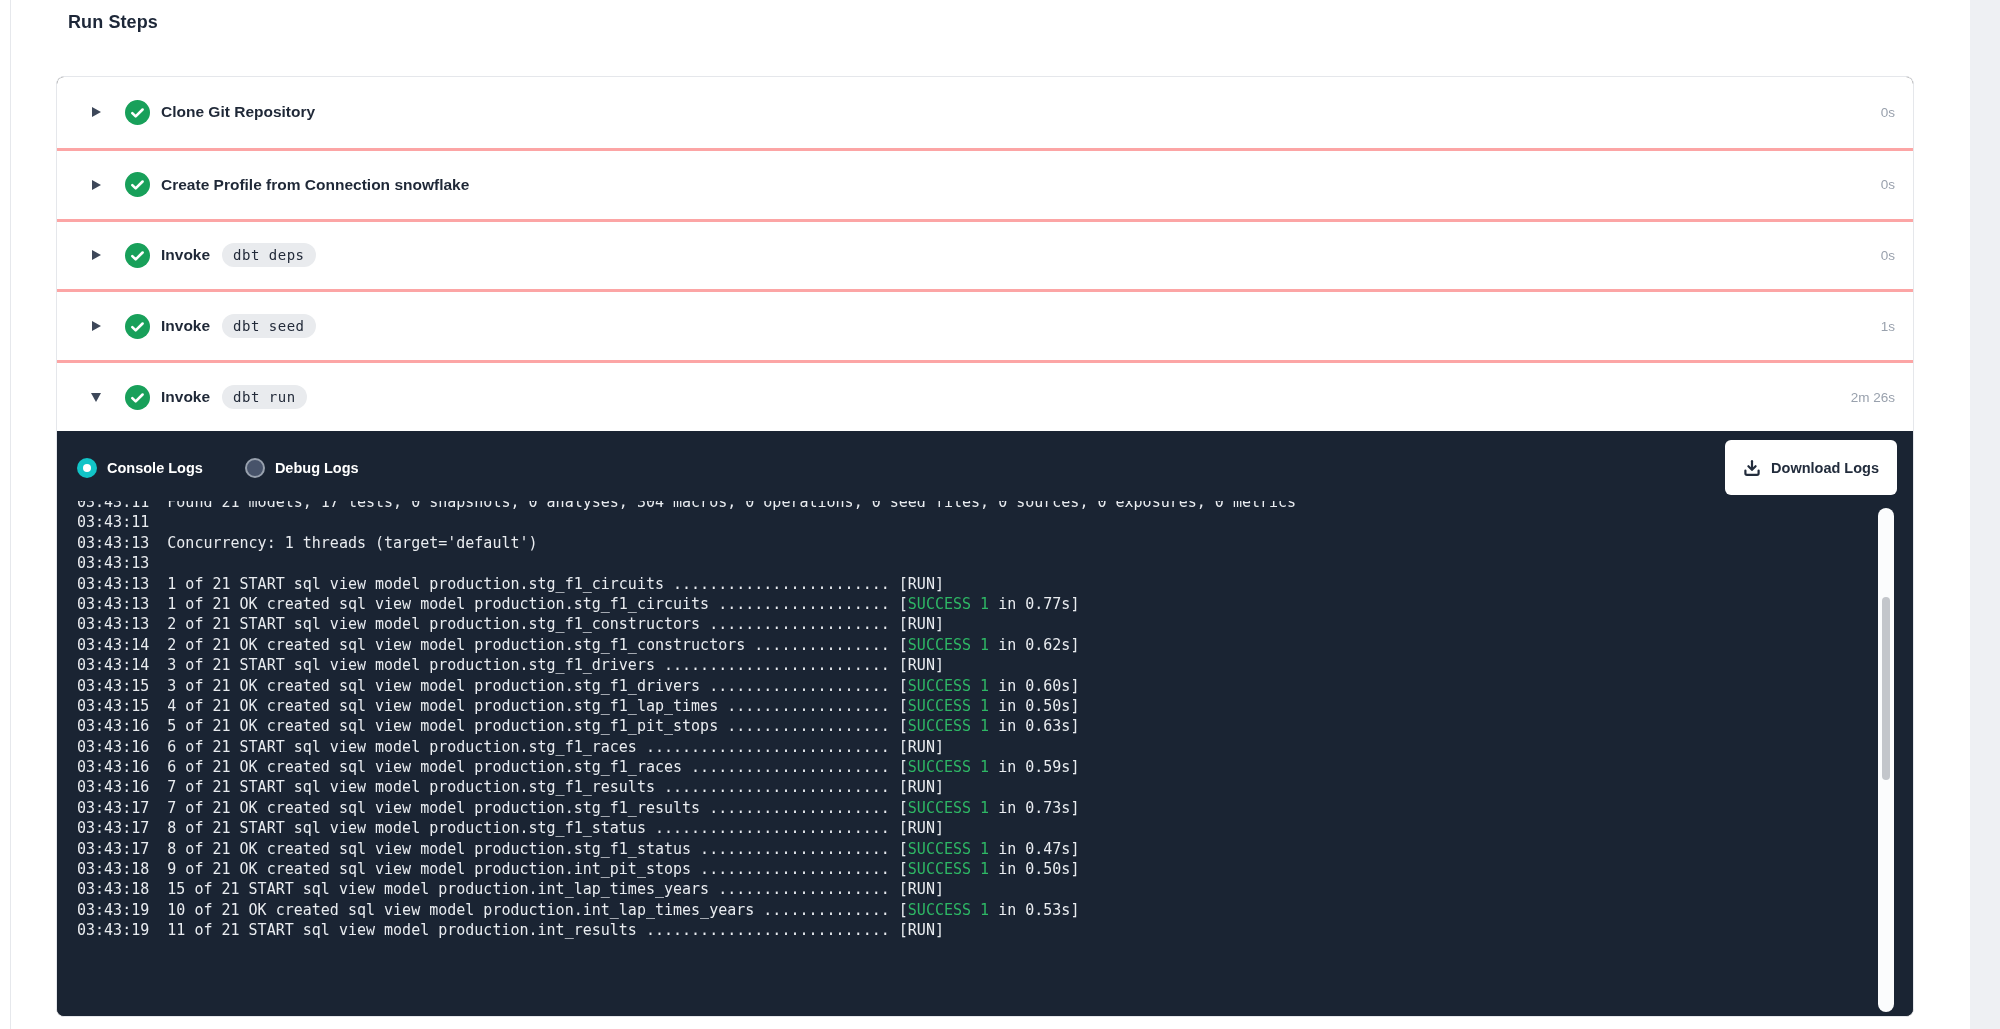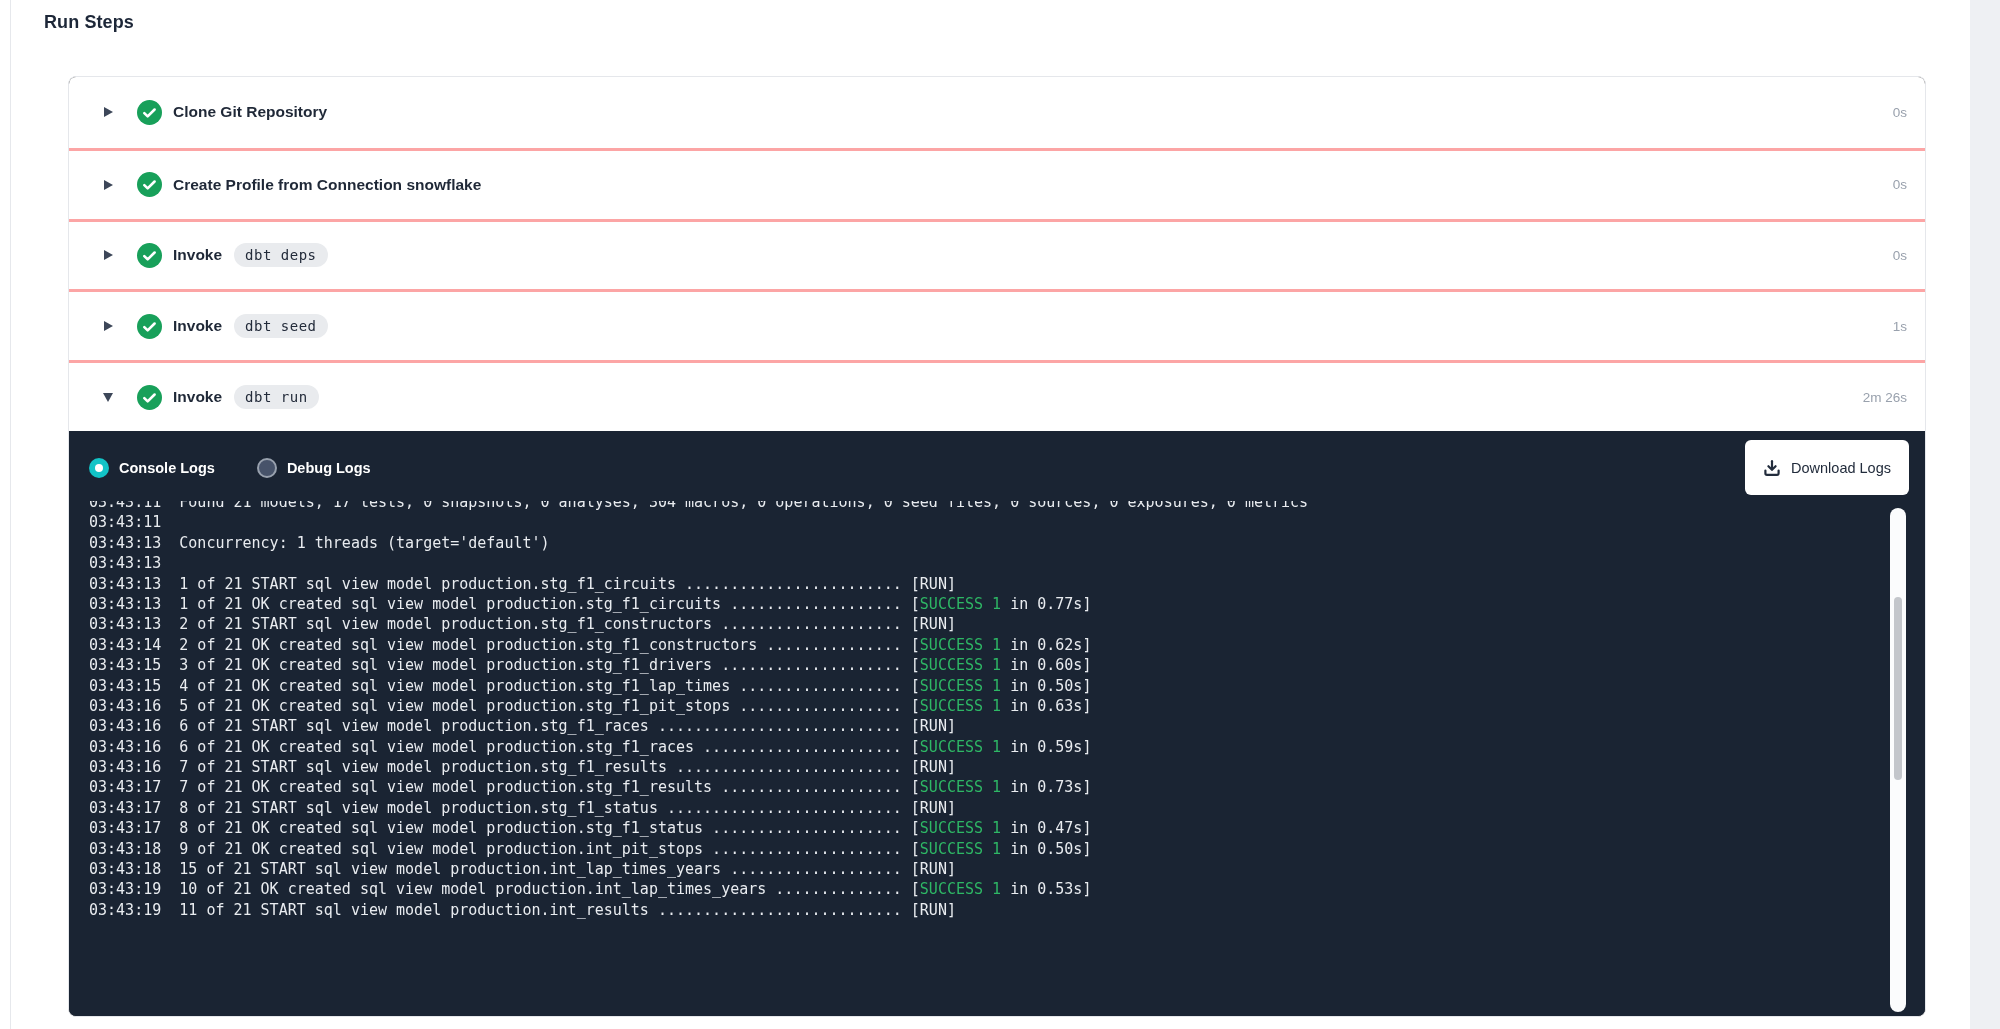--- a/index.html
+++ b/index.html
@@ -6,24 +6,24 @@
   html,body { width:2000px; height:1029px; overflow:hidden; }
   body {
     background:#ffffff;
     font-family:"Liberation Sans", sans-serif;
     position:relative;
     color:#1f2837;
   }
   .left-rule { position:absolute; left:10px; top:0; bottom:0; width:1px; background:#e6e8ec; }
   .right-gutter { position:absolute; left:1970px; top:0; bottom:0; width:30px; background:#eef0f3; }
 
-  .page-title { position:absolute; left:44px; top:12px; font-size:18px; font-weight:700; color:#1d2738; letter-spacing:.1px; }
+  .page-title { position:absolute; left:68px; top:12px; font-size:18px; font-weight:700; color:#1d2738; letter-spacing:.1px; }
 
   .card {
-    position:absolute; left:68px; top:76px; width:1858px; height:941px;
+    position:absolute; left:56px; top:76px; width:1858px; height:941px;
     background:#404040; border:1px solid #e5e7eb; border-radius:8px;
     overflow:hidden; display:flex; flex-direction:column;
   }
   .steps { flex:none; }
   .step-row {
     display:flex; align-items:center; height:70.8px;
     padding:0 18px 0 32px; border-top:3px solid #fca5a5; background:#fff;
   }
   .step-row:first-child { border-top:none; }
   .caret-box { width:14px; margin-right:22px; display:flex; justify-content:center; align-items:center; }
@@ -41,21 +41,21 @@
   .console-header { display:flex; align-items:center; height:70px; padding:4px 16px 0 20px;justify-content:flex-end; }
   .radio-opt { display:flex; align-items:center; margin-right:42px; }
   .radio-disc { width:20px; height:20px; border-radius:50%; position:relative; flex:none; }
   .radio-disc.sel { background:#12c4c7; }
   .radio-disc.sel::after { content:""; position:absolute; left:6px; top:6px; width:8px; height:8px; border-radius:50%; background:#ffffff; }
   .radio-disc.unsel { background:#47536a; border:2px solid #98a1ae; }
   .radio-label { margin-left:10px; color:#ffffff; font-weight:700; font-size:14.5px; }
   .dl-btn {
     margin-left:auto; display:flex; align-items:center; gap:10px;
     background:#ffffff; border:none; border-radius:6px; height:55px; padding:0 18px;
-    font-family:"Liberation Sans", sans-serif; font-weight:400; font-size:14.5px; color:#222c3c; cursor:pointer;
+    font-family:"Liberation Sans", sans-serif; font-weight:700; font-size:14.5px; color:#222c3c; cursor:pointer;
   }
   .log-viewport { position:absolute; top:70px; left:0; right:0; bottom:9px; overflow:hidden; padding-left:20px; }
   .log-content { margin-top:-9px; }
   .log-line { height:20.4px; white-space:pre; font-family:"DejaVu Sans Mono", monospace; font-size:15px; line-height:20.4px; color:#e9ecf0; }
   .log-time { color:#e9ecf0; }
   .log-msg { padding-left:2ch; }
   .ok-txt { color:#2eb765; }
   .sb-track { position:absolute; top:77px; right:19px; width:16px; height:504px; background:#fbfcfd; border-radius:8px; }
   .sb-thumb { position:absolute; top:89px; left:4px; width:8px; height:183px; background:#c3c6cb; border-radius:4px; }
 </style>
@@ -156,20 +156,21 @@
     <div class="log-viewport">
       <div class="log-content" id="log-content">
           <div class="log-line"><span class="log-time">03:43:11</span><span class="log-msg"><span>Found 21 models, 17 tests, 0 snapshots, 0 analyses, 304 macros, 0 operations, 0 seed files, 0 sources, 0 exposures, 0 metrics</span></span></div>
           <div class="log-line"><span class="log-time">03:43:11</span><span class="log-msg"><span></span></span></div>
           <div class="log-line"><span class="log-time">03:43:13</span><span class="log-msg"><span>Concurrency: 1 threads (target='default')</span></span></div>
           <div class="log-line"><span class="log-time">03:43:13</span><span class="log-msg"><span></span></span></div>
           <div class="log-line"><span class="log-time">03:43:13</span><span class="log-msg"><span>1 of 21 START sql view model production.stg_f1_circuits ........................ [RUN]</span></span></div>
           <div class="log-line"><span class="log-time">03:43:13</span><span class="log-msg"><span>1 of 21 OK created sql view model production.stg_f1_circuits ................... [</span><span class="ok-txt">SUCCESS 1</span><span> in 0.77s]</span></span></div>
           <div class="log-line"><span class="log-time">03:43:13</span><span class="log-msg"><span>2 of 21 START sql view model production.stg_f1_constructors .................... [RUN]</span></span></div>
           <div class="log-line"><span class="log-time">03:43:14</span><span class="log-msg"><span>2 of 21 OK created sql view model production.stg_f1_constructors ............... [</span><span class="ok-txt">SUCCESS 1</span><span> in 0.62s]</span></span></div>
+          <div class="log-line"><span class="log-time">03:43:14</span><span class="log-msg"><span>3 of 21 START sql view model production.stg_f1_drivers ......................... [RUN]</span></span></div>
           <div class="log-line"><span class="log-time">03:43:15</span><span class="log-msg"><span>3 of 21 OK created sql view model production.stg_f1_drivers .................... [</span><span class="ok-txt">SUCCESS 1</span><span> in 0.60s]</span></span></div>
           <div class="log-line"><span class="log-time">03:43:15</span><span class="log-msg"><span>4 of 21 OK created sql view model production.stg_f1_lap_times .................. [</span><span class="ok-txt">SUCCESS 1</span><span> in 0.50s]</span></span></div>
           <div class="log-line"><span class="log-time">03:43:16</span><span class="log-msg"><span>5 of 21 OK created sql view model production.stg_f1_pit_stops .................. [</span><span class="ok-txt">SUCCESS 1</span><span> in 0.63s]</span></span></div>
           <div class="log-line"><span class="log-time">03:43:16</span><span class="log-msg"><span>6 of 21 START sql view model production.stg_f1_races ........................... [RUN]</span></span></div>
           <div class="log-line"><span class="log-time">03:43:16</span><span class="log-msg"><span>6 of 21 OK created sql view model production.stg_f1_races ...................... [</span><span class="ok-txt">SUCCESS 1</span><span> in 0.59s]</span></span></div>
           <div class="log-line"><span class="log-time">03:43:16</span><span class="log-msg"><span>7 of 21 START sql view model production.stg_f1_results ......................... [RUN]</span></span></div>
           <div class="log-line"><span class="log-time">03:43:17</span><span class="log-msg"><span>7 of 21 OK created sql view model production.stg_f1_results .................... [</span><span class="ok-txt">SUCCESS 1</span><span> in 0.73s]</span></span></div>
           <div class="log-line"><span class="log-time">03:43:17</span><span class="log-msg"><span>8 of 21 START sql view model production.stg_f1_status .......................... [RUN]</span></span></div>
           <div class="log-line"><span class="log-time">03:43:17</span><span class="log-msg"><span>8 of 21 OK created sql view model production.stg_f1_status ..................... [</span><span class="ok-txt">SUCCESS 1</span><span> in 0.47s]</span></span></div>
           <div class="log-line"><span class="log-time">03:43:18</span><span class="log-msg"><span>9 of 21 OK created sql view model production.int_pit_stops ..................... [</span><span class="ok-txt">SUCCESS 1</span><span> in 0.50s]</span></span></div>

